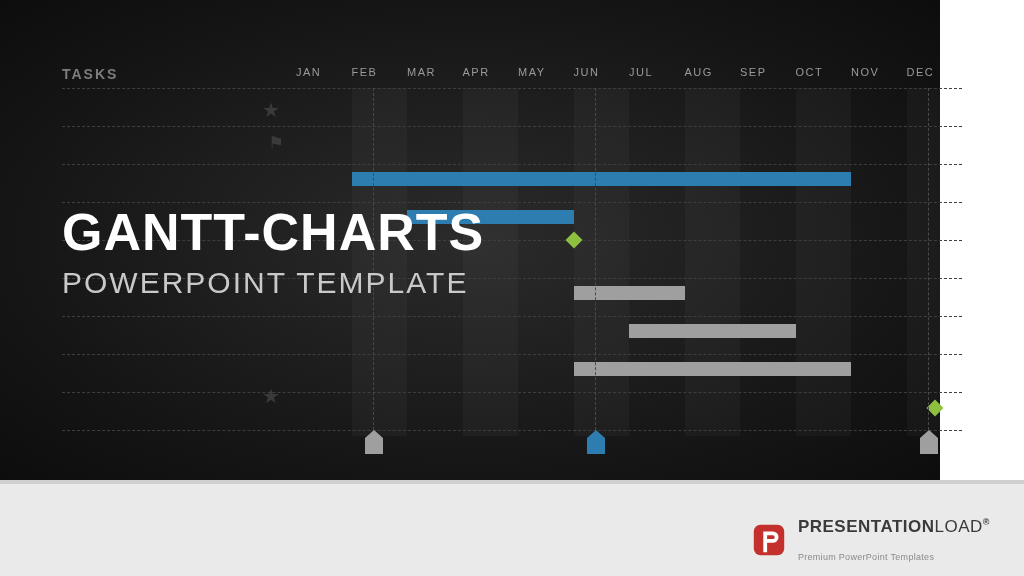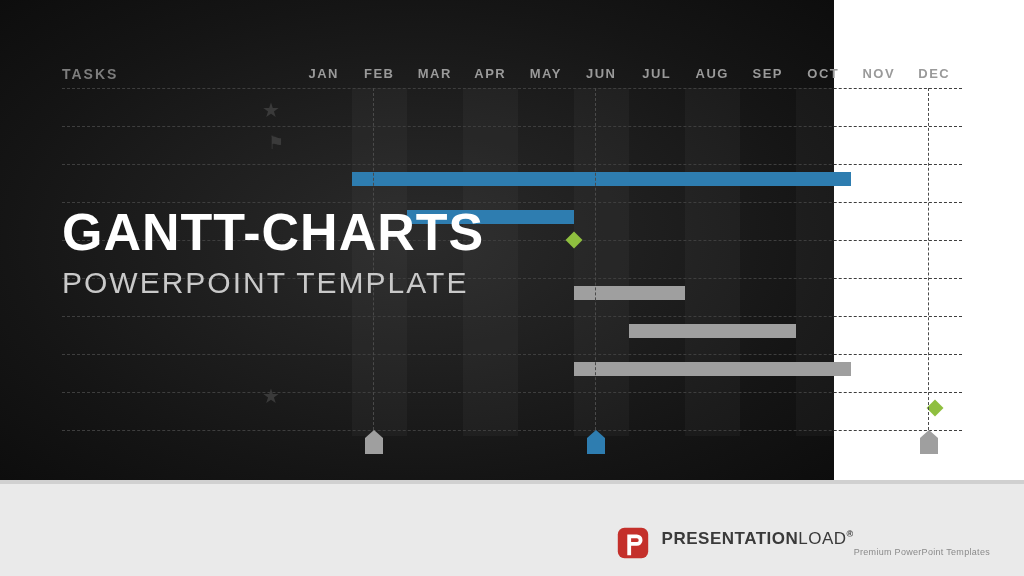--- a/index.html
+++ b/index.html
@@ -1,27 +1,27 @@
 <!DOCTYPE html>
 <html><head>
 <meta charset="utf-8">
 <style>
   html,body{margin:0;padding:0;width:1024px;height:576px;font-family:"Helvetica Neue",Arial,sans-serif;overflow:hidden;background:#fff}
   .stage{width:1024px;height:576px;position:relative}
   
-  .slide{position:absolute;left:0;top:0;width:834px;height:480px;background:radial-gradient(ellipse at center,#2b2b2b 0%,#151515 70%,#0d0d0d 100%)}
+  .slide{position:absolute;left:0;top:0;width:940px;height:480px;background:radial-gradient(ellipse at center,#2b2b2b 0%,#151515 70%,#0d0d0d 100%)}
   .chart{position:absolute;left:62px;top:66px;width:900px;height:370px}
   
   .cols{position:absolute;left:234px;top:22px;width:666px;height:348px;display:flex}
   .col{width:55.5px;height:100%}
   .col.even{background:rgba(255,255,255,0.03)}
   
   .tasks-label{position:absolute;left:0;top:0;font-size:14px;letter-spacing:2px;color:#7d7d7d;font-weight:600}
   .months{position:absolute;left:234px;top:0;width:666px;display:flex}
-  .month{width:55.5px;text-align:center;font-size:13px;letter-spacing:1.5px;color:#9a9a9a;font-weight:700}
+  .month{width:55.5px;font-size:11px;letter-spacing:1.5px;color:#9a9a9a;font-weight:400}
   
   .row-line{position:absolute;left:0;width:900px;border-top:1px dashed #3e3e3e}
   
   .bar{position:absolute;height:14px}
   .bar.blue{background:#2e7db0}
   .bar.gray{background:#9f9f9f}
   
   .axis-marker{position:absolute;bottom:-18px;width:18px;height:24px}
   .axis-marker svg{display:block}
   
@@ -29,21 +29,21 @@
   
   .side-icon{position:absolute;color:#3a3a3a}
   
   .title{position:absolute;left:62px;top:206px;color:#fff}
   .title-main{font-size:52px;line-height:1;font-weight:800;letter-spacing:1px;font-family:Impact,"Arial Black",sans-serif;font-stretch:condensed}
   .title-sub{font-size:30px;font-weight:300;color:#c9c9c9;letter-spacing:2px;margin-top:8px}
   
   .footer{position:absolute;left:0;top:480px;width:1024px;height:96px;background:#eaeaea;border-top:4px solid #d0d0d0}
   .brand{position:absolute;right:34px;bottom:18px;display:flex;align-items:center}
   .brand-logo{width:38px;height:38px;margin-right:10px}
-  .brand-text{display:flex;line-height:1}
+  .brand-text{display:flex;flex-direction:column;line-height:1}
   .brand-name{font-size:17px;font-weight:600;color:#3a3a3a;letter-spacing:0.5px}
   .brand-name .light{font-weight:300}
   .brand-tag{font-size:9px;color:#8a8a8a;margin-top:18px;letter-spacing:0.3px}
 </style>
 </head>
 <body>
 
 <div class="stage">
   <div class="slide">
     <div class="chart">

